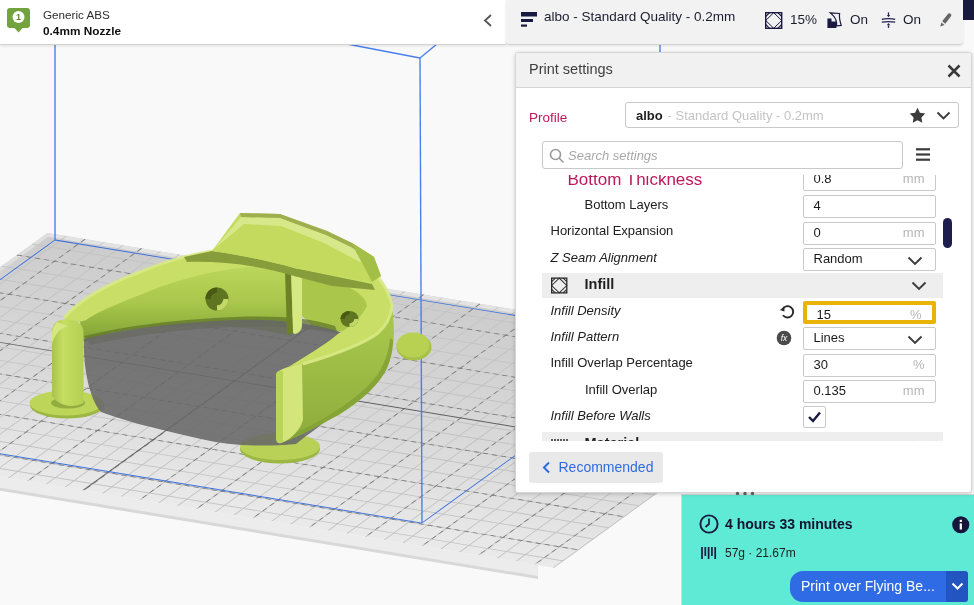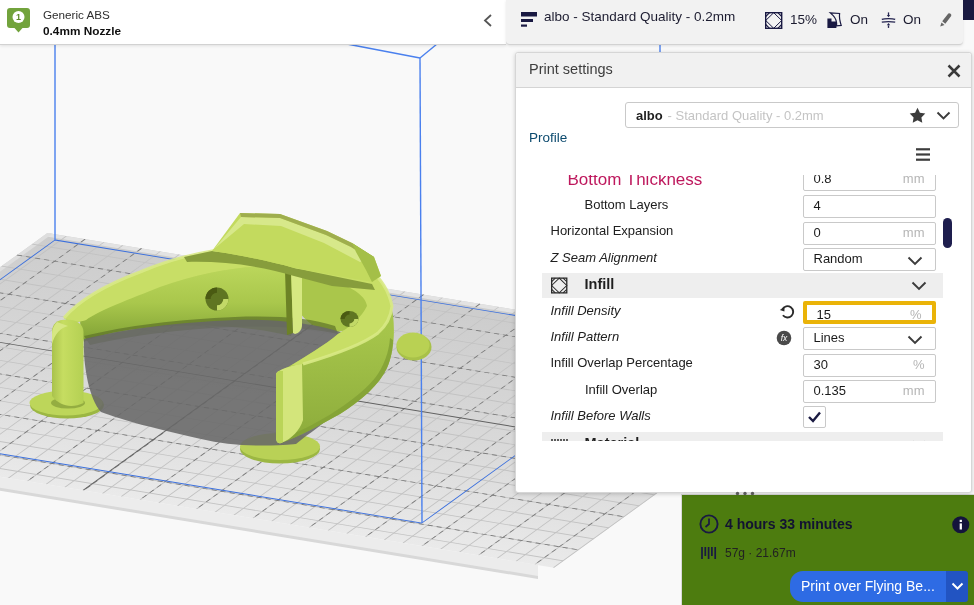--- a/index.html
+++ b/index.html
@@ -197,32 +197,39 @@
 </svg>
 
 <div class="abs" id="panel" style="left:515px;top:52px;width:457px;height:441px;background:#ffffff;border:1px solid #d6d6d6;border-radius:3px;box-shadow:0 1px 4px rgba(0,0,0,0.18);z-index:5;">
   <div class="abs" style="left:0;top:0;width:455px;height:35px;background:#f1f1f1;border-bottom:1px solid #d4d4d4;border-radius:3px 3px 0 0;">
     <div class="abs" style="left:13px;top:8px;font-size:14.5px;color:#3e3e3e;">Print settings</div>
     <svg class="abs" style="left:430px;top:10px;" width="16" height="16" viewBox="0 0 16 16">
       <path d="M2.5,2.5 L13.5,13.5 M13.5,2.5 L2.5,13.5" stroke="#3a3a3a" stroke-width="2.5"></path>
     </svg>
   </div>
 
-  <div class="abs" style="left:13px;top:57px;font-size:13.5px;color:#0c4a6e;margin-top:20px;">Profile</div>
+  <div class="abs" style="left:13px;top:57px;font-size:13.5px;color:#be185d;">Profile</div>
   <div class="abs" style="left:109px;top:48.5px;width:334px;height:26px;border:1px solid #c9c9c9;border-radius:3px;background:#fff;padding-left:48px;">
     <span class="abs" style="left:10px;top:5px;font-size:13px;color:#1f1f1f;font-weight:bold;">albo</span>
     <span class="abs" style="left:38px;top:5px;font-size:13px;color:#c4c4c4;">&nbsp;- Standard Quality - 0.2mm</span>
     <svg class="abs" style="left:283px;top:4px" width="17" height="17" viewBox="0 0 17 17">
       <path d="M8.5,0.8 L10.9,5.8 L16.3,6.6 L12.4,10.4 L13.3,15.8 L8.5,13.2 L3.7,15.8 L4.6,10.4 L0.7,6.6 L6.1,5.8 Z" fill="#3c3c3c"></path>
     </svg>
     <svg class="abs" style="left:310px;top:8px" width="15" height="10" viewBox="0 0 15 10">
       <path d="M1.5,1.5 L7.5,7.5 L13.5,1.5" fill="none" stroke="#3c3c3c" stroke-width="1.9"></path>
     </svg>
   </div>
 
+  <div class="abs" style="left:26px;top:87.5px;width:361px;height:28px;border:1px solid #c9c9c9;border-radius:3px;background:#fff;">
+    <svg class="abs" style="left:6px;top:6px" width="16" height="16" viewBox="0 0 16 16">
+      <circle cx="6.5" cy="6.5" r="5" fill="none" stroke="#9a9a9a" stroke-width="1.6"></circle>
+      <path d="M10.3,10.3 L14.5,14.5" stroke="#9a9a9a" stroke-width="1.6"></path>
+    </svg>
+    <span class="abs" style="left:25px;top:6px;font-size:13px;font-style:italic;color:#a8a8a8;">Search settings</span>
+  </div>
   <svg class="abs" style="left:400px;top:94.5px" width="14" height="14" viewBox="0 0 14 14">
     <rect x="0" y="0.2" width="14" height="2.2" fill="#3c3c3c"></rect>
     <rect x="0" y="5.4" width="14" height="2.2" fill="#3c3c3c"></rect>
     <rect x="0" y="10.6" width="14" height="2.2" fill="#3c3c3c"></rect>
   </svg>
 
   <div class="abs" id="scroll" style="left:0;top:122px;width:455px;height:266px;overflow:hidden;">
     <div class="abs" style="left:0;top:-6.5px;width:455px;">
 
       <div class="abs" style="left:51.5px;top:1.5px;font-size:17px;color:#be185d;">Bottom Thickness</div>
@@ -310,31 +317,37 @@
         <span class="abs" style="left:43px;top:3px;font-size:14.5px;font-weight:bold;color:#1f1f1f;">Material</span>
         <svg class="abs" style="left:369px;top:8px" width="16" height="10" viewBox="0 0 16 10">
           <path d="M1.5,1.5 L8,8 L14.5,1.5" fill="none" stroke="#3c3c3c" stroke-width="1.9"></path>
         </svg>
       </div>
     </div>
   </div>
 
   <div class="abs" style="left:427px;top:165px;width:9px;height:30px;border-radius:4.5px;background:#1e1e4e;"></div>
 
+  <div class="abs" style="left:12.5px;top:399px;width:134px;height:31px;background:#e9e9e9;border-radius:3px;">
+    <svg class="abs" style="left:12px;top:9px" width="10" height="13" viewBox="0 0 10 13">
+      <path d="M8,1.5 L3,6.5 L8,11.5" fill="none" stroke="#2f6ce0" stroke-width="2"></path>
+    </svg>
+    <span class="abs" style="left:30px;top:7px;font-size:14px;color:#2f6ce0;">Recommended</span>
+  </div>
 
   <div class="abs" style="left:218px;top:437px;width:24px;height:7px;">
     <svg width="24" height="7" viewBox="0 0 24 7">
       <circle cx="3.5" cy="3.5" r="1.7" fill="#5a5a5a"></circle>
       <circle cx="11" cy="3.5" r="1.7" fill="#5a5a5a"></circle>
       <circle cx="18.5" cy="3.5" r="1.7" fill="#5a5a5a"></circle>
     </svg>
   </div>
 </div>
 
-<div class="abs" id="out" style="left:681px;top:494px;width:293px;height:111px;background:#4d7c0f;border-left:1px solid #d8d8d8;border-top:1px solid #d8d8d8;">
+<div class="abs" id="out" style="left:681px;top:494px;width:293px;height:111px;background:#5eead4;border-left:1px solid #d8d8d8;border-top:1px solid #d8d8d8;">
   <svg class="abs" style="left:17px;top:19px" width="20" height="20" viewBox="0 0 20 20">
     <circle cx="10" cy="10" r="8.6" fill="none" stroke="#191942" stroke-width="1.9"></circle>
     <path d="M10,4.5 L10,10 L6.5,13" fill="none" stroke="#191942" stroke-width="1.7"></path>
   </svg>
   <div class="abs" style="left:43px;top:21px;font-size:14px;font-weight:bold;color:#121232;">4 hours 33 minutes</div>
   <svg class="abs" style="left:270px;top:21px" width="17.5" height="17.5" viewBox="0 0 18 18">
     <circle cx="9" cy="9" r="8.8" fill="#14143c"></circle>
     <rect x="7.9" y="7.6" width="2.3" height="6.3" fill="#fff"></rect>
     <rect x="7.9" y="3.9" width="2.3" height="2.3" fill="#fff"></rect>
   </svg>

